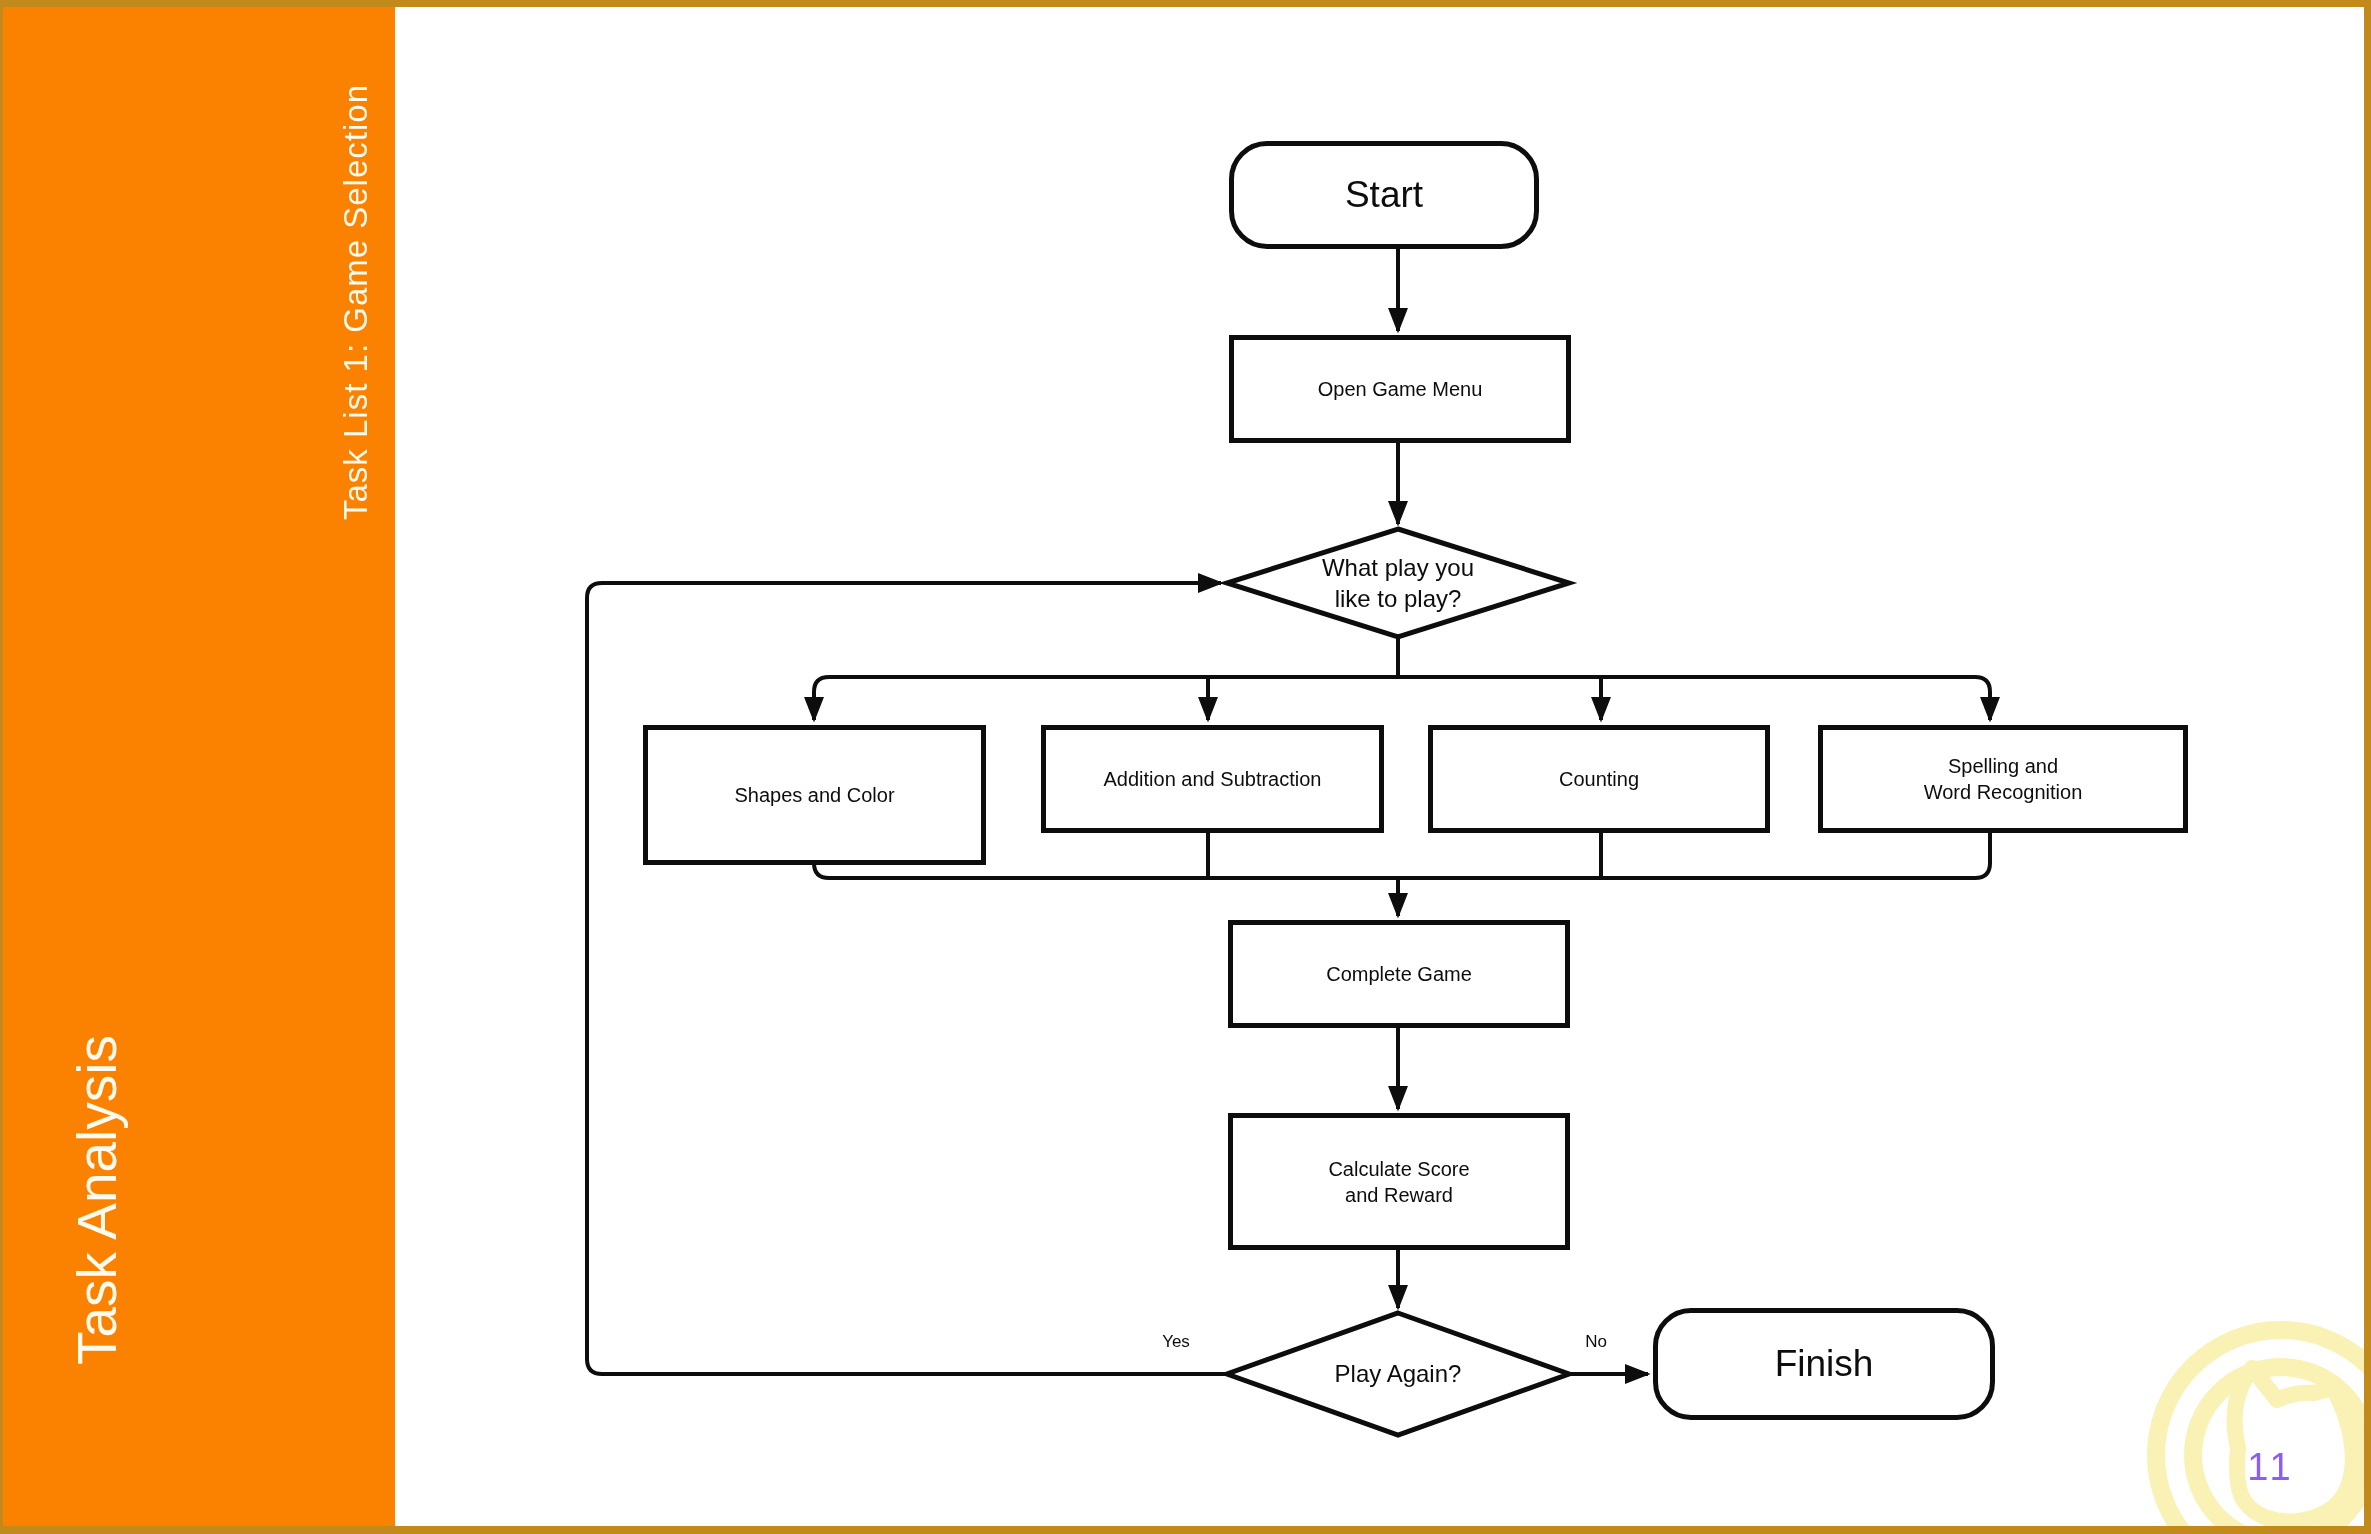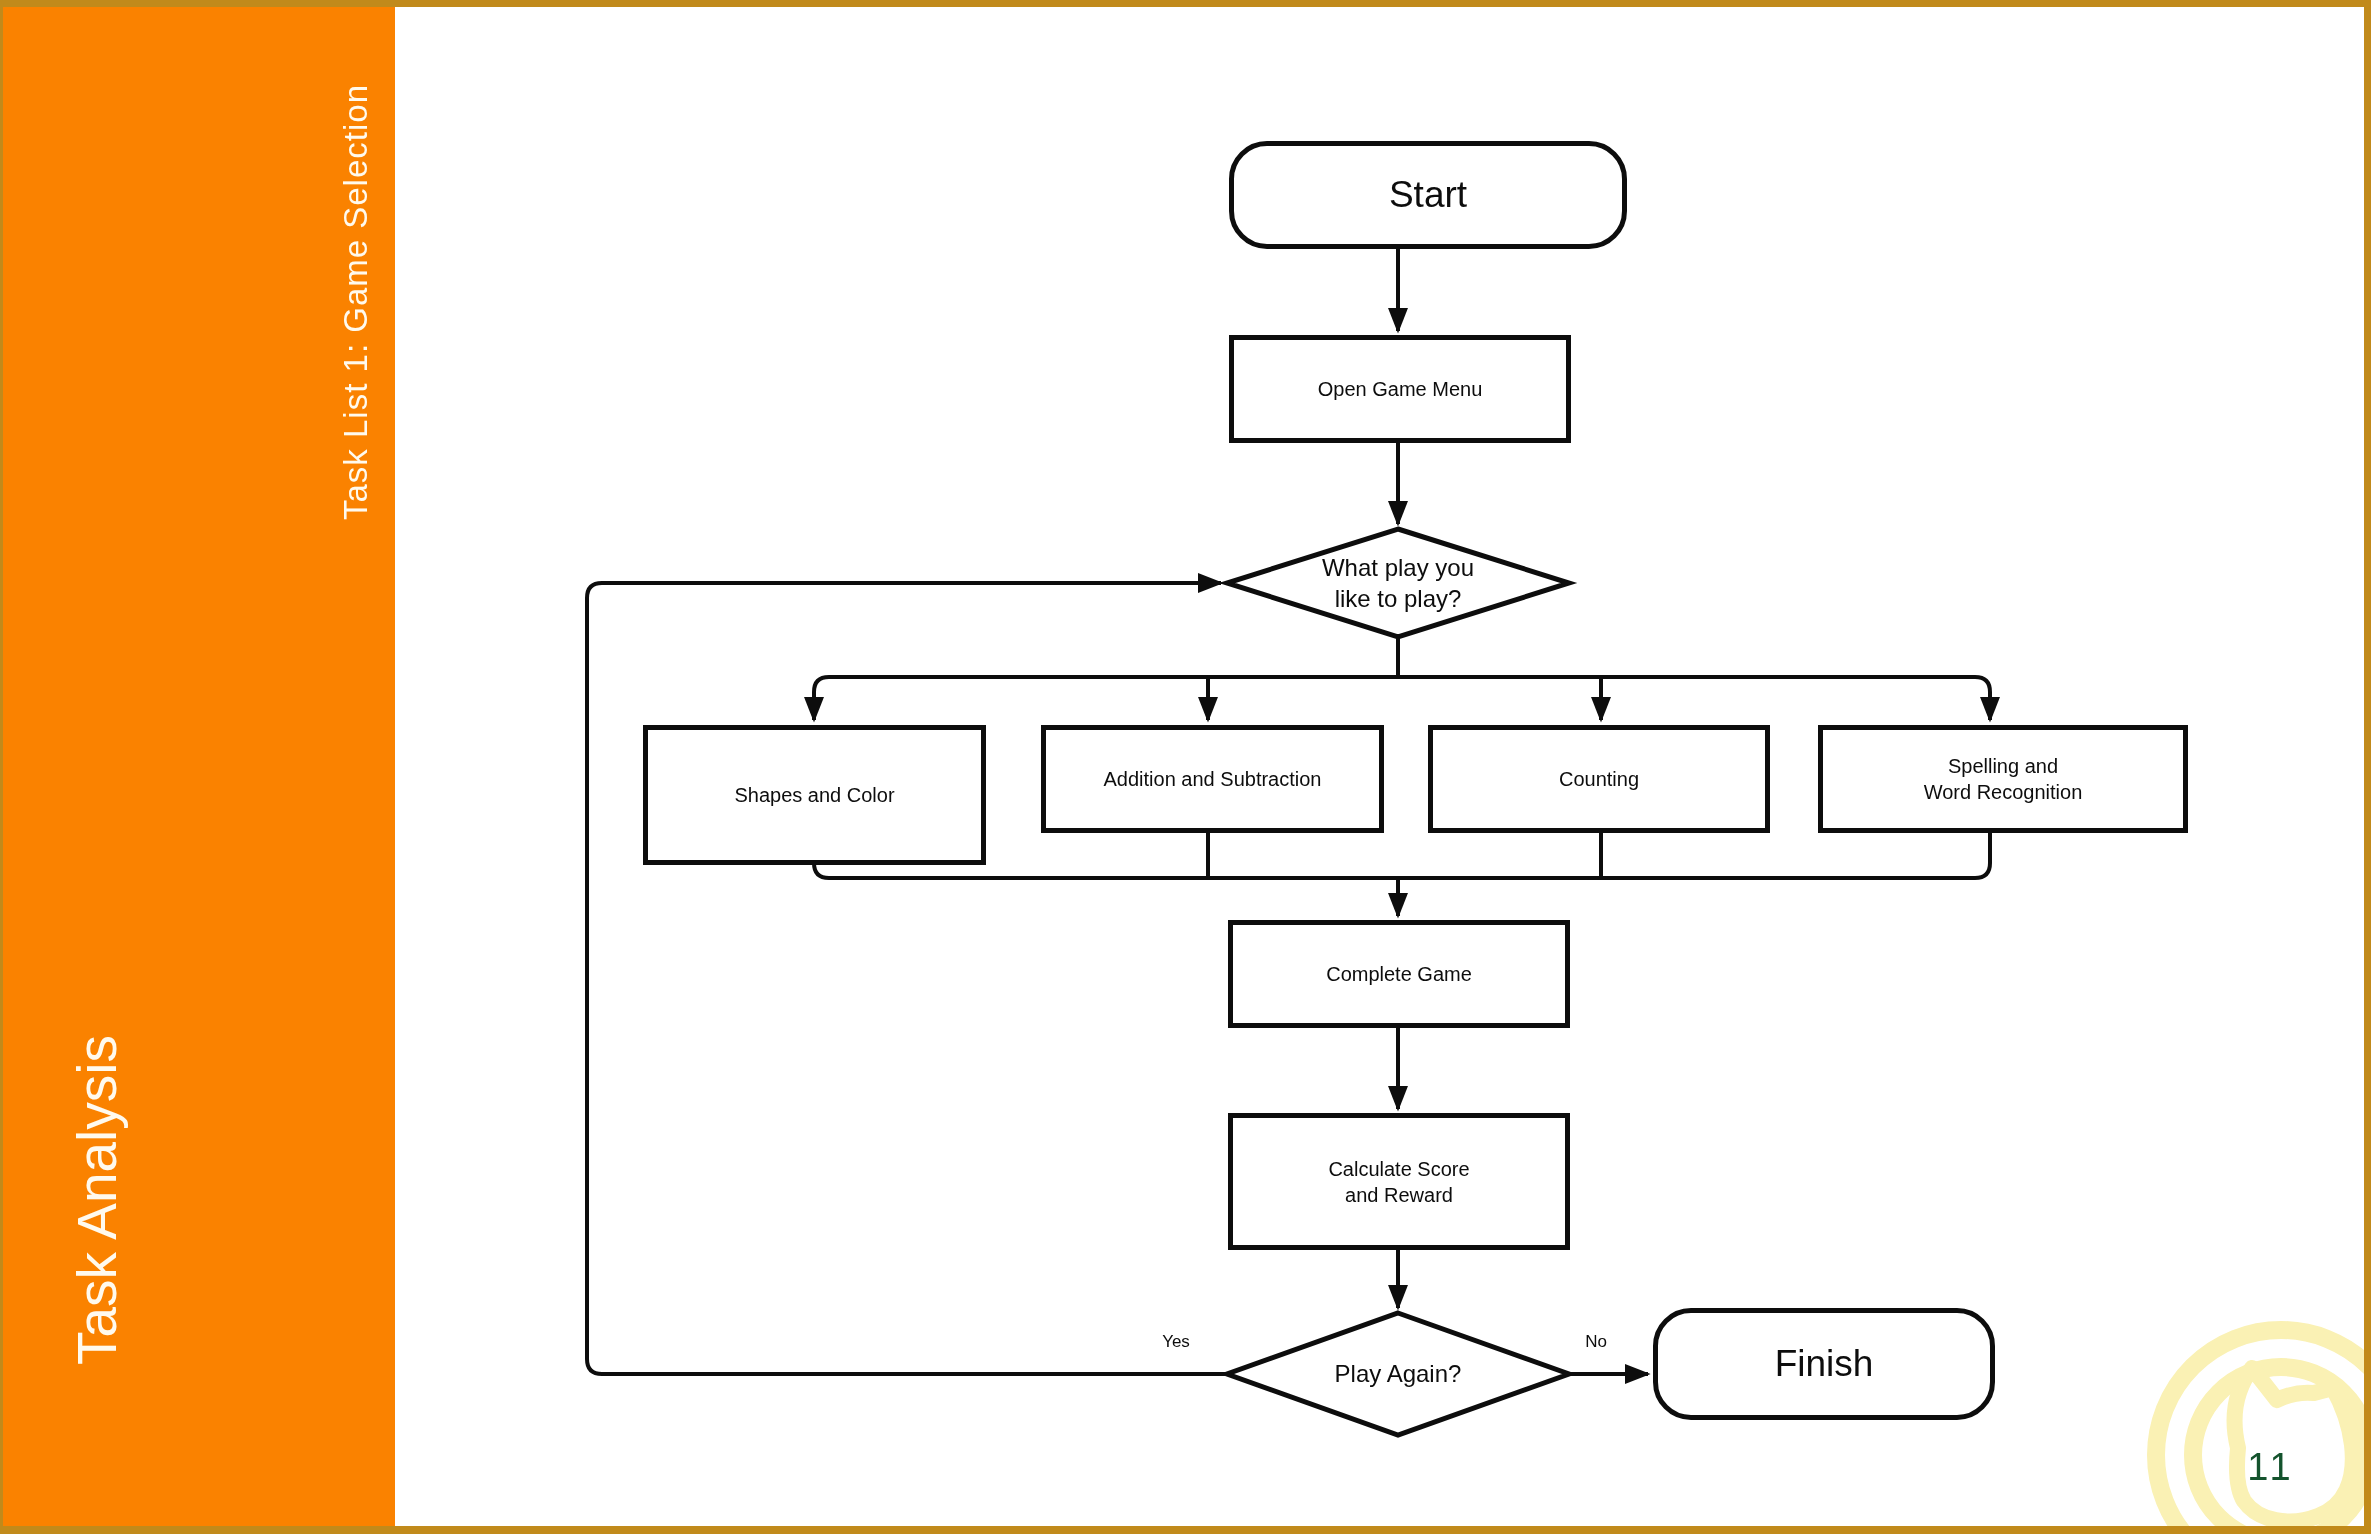--- a/index.html
+++ b/index.html
@@ -40,21 +40,21 @@
   }
   .terminator { border-radius:38px; font-size:37px; }
   .dtext {
     position:absolute; display:flex; flex-direction:column;
     align-items:center; justify-content:center; text-align:center;
     font-size:24px; line-height:1.3; color:#0d0d0d;
   }
   .elabel { position:absolute; font-size:17px; text-align:center; color:#0d0d0d; }
   .page-number {
     position:absolute; left:2228px; top:1446px; width:86px;
-    font-size:38px; letter-spacing:4px; text-align:center; color:#14532d;
+    font-size:38px; letter-spacing:4px; text-align:center; color:#8b5cf6;
   }
   
   .frame {
     position:absolute; inset:0; box-sizing:border-box; pointer-events:none;
     border-style:solid; border-color:#C18A1B;
     border-width:7px 7px 8px 3px;
   }
 </style>
 </head>
 <body>
@@ -107,21 +107,21 @@
       <path class="edge" d="M1990 833 V863 Q1990 878 1975 878"></path>
       <path class="edge" d="M829 878 H1975"></path>
       <path class="edge" marker-end="url(#ah)" d="M1398 878 V916"></path>
       <path class="edge" marker-end="url(#ah)" d="M1398 1028 V1109"></path>
       <path class="edge" marker-end="url(#ah)" d="M1398 1221 V1308"></path>
       <path class="edge" marker-end="url(#ah)" d="M1569 1374 H1648"></path>
       <path class="edge" marker-end="url(#ah)" d="M1227 1374 H602 Q587 1374 587 1359 V598 Q587 583 602 583 H1221"></path>
     </g>
   </svg>
 
-  <div class="node terminator" style="left:1229px; top:141px; width:398px; height:108px;">
+  <div class="node terminator" style="left:1229px; top:141px; width:310px; height:108px;">
     <span>Start</span>
   </div>
 
   <div class="node" style="left:1229px; top:335px; width:342px; height:108px;">
     <span>Open Game Menu</span>
   </div>
 
   <div class="dtext" style="left:1250px; top:540px; width:296px; height:86px;">
     <span>What play you</span>
     <span>like to play?</span>

